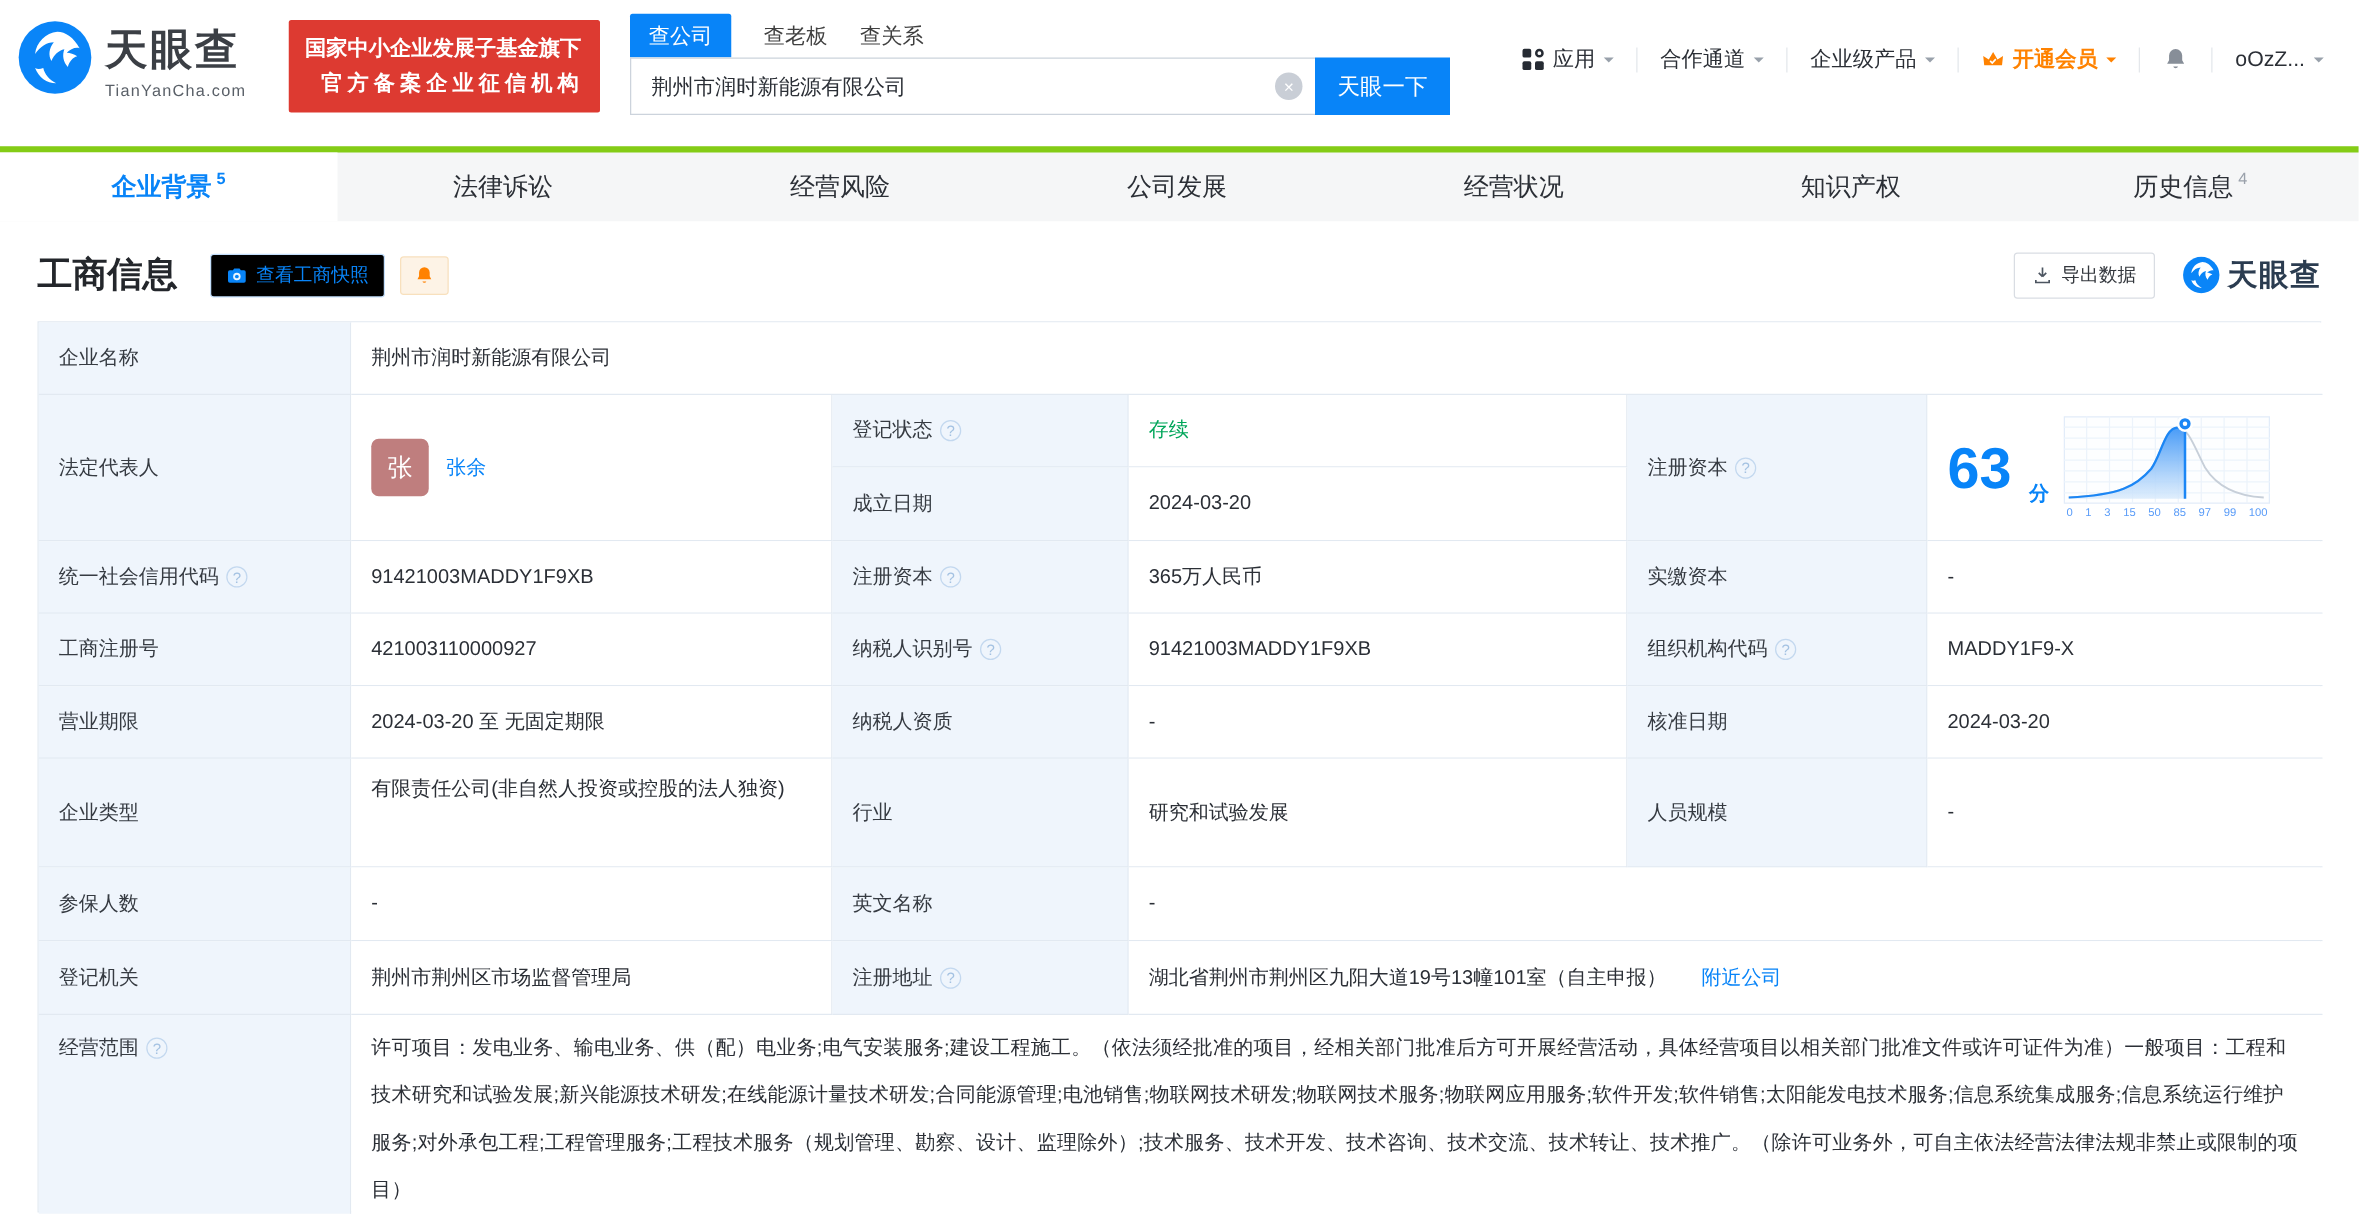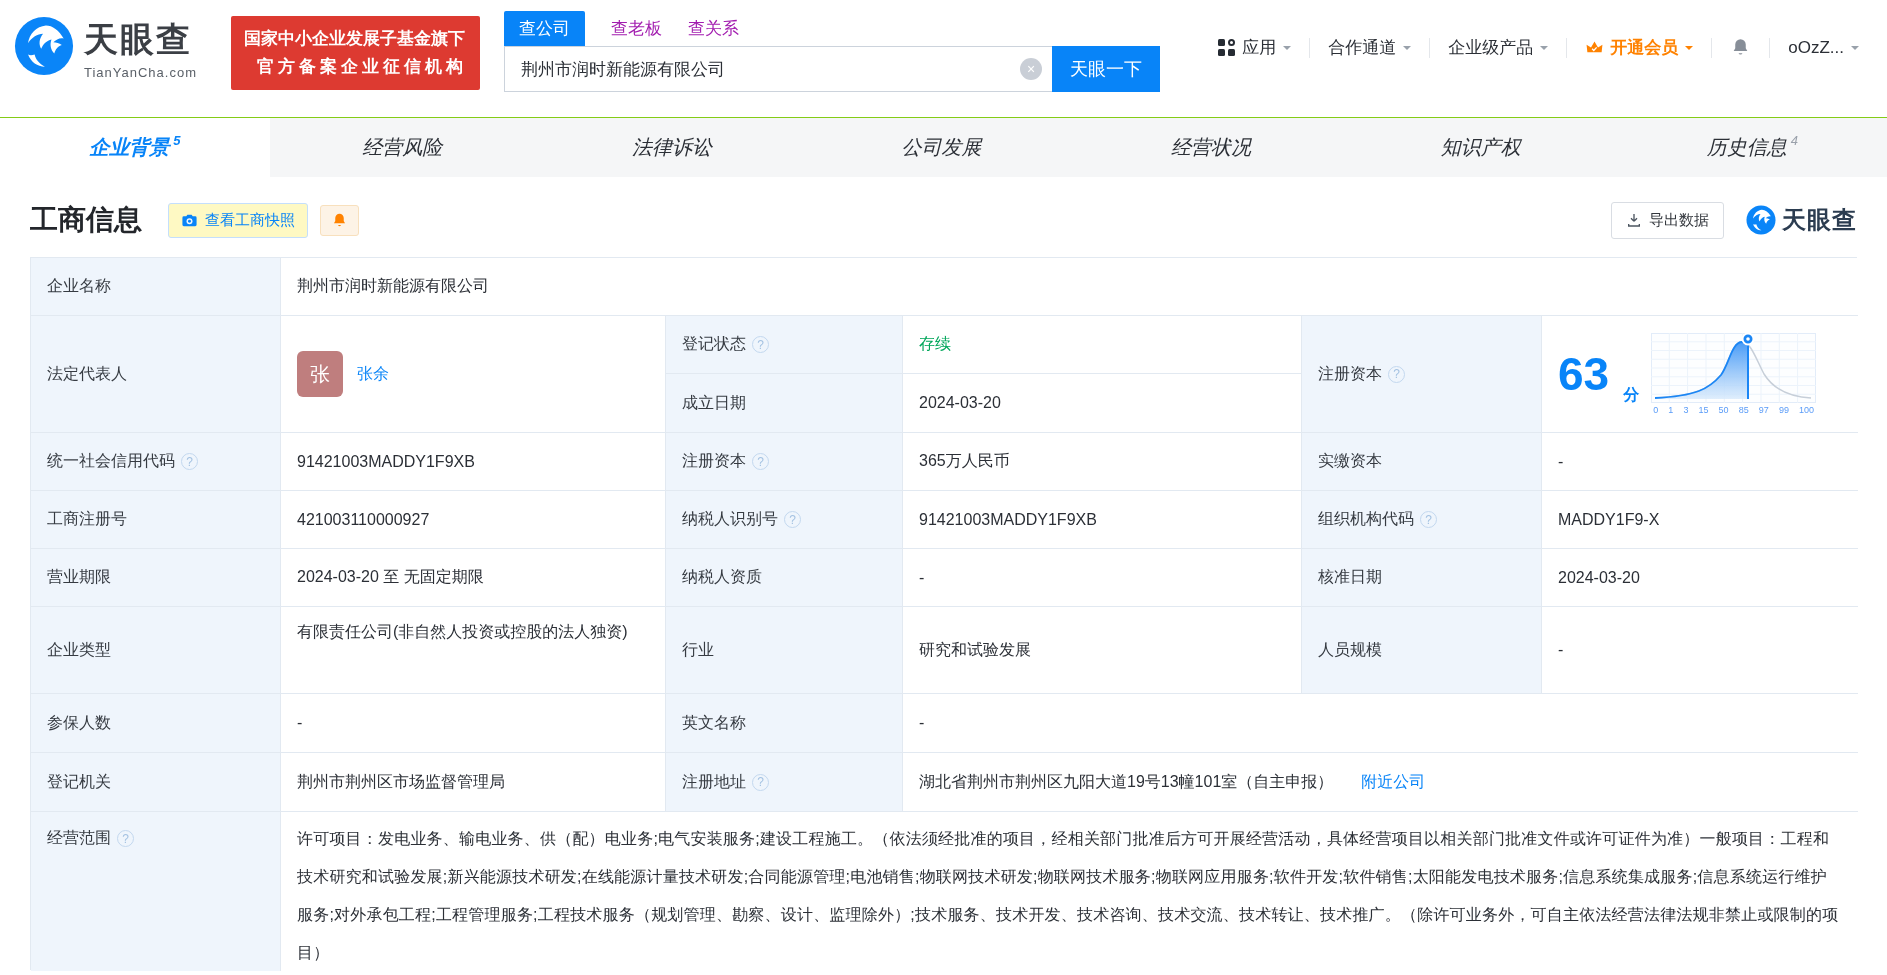--- a/index.html
+++ b/index.html
@@ -11,21 +11,21 @@
   .logo-wrap { display:flex; align-items:center; gap:10px; margin-top:6px; }
   .brand-col { display:flex; flex-direction:column; }
   .brand { font-size:34px; font-weight:bold; color:#3b3f45; letter-spacing:2px; }
   .brand-domain { font-size:13px; color:#5a6068; letter-spacing:1px; margin-top:2px; }
   .gov-badge { margin-left:34px; margin-top:6px; background:#dd3a31; color:#fff; padding:9px 13px; border-radius:2px; line-height:1.65; }
   .gov-badge div { font-size:17px; font-weight:bold; white-space:nowrap; }
   .gov-badge .l2 { letter-spacing:4px;margin-left:13px; }
 
   .search-area { margin-left:24px; margin-top:0; }
   .search-tabs { display:flex; align-items:flex-end; gap:26px; height:36px; }
-  .stab { font-size:17px; color:#a21caf; padding:6px 0; cursor:pointer; }
+  .stab { font-size:17px; color:#404040; padding:6px 0; cursor:pointer; }
   .stab.active { background:#0884f8; color:#fff; padding:6px 15px; border-radius:2px 2px 0 0; }
   .search-row { display:flex; }
   .search-box { width:548px; height:46px; border:1px solid #ccd3dc; border-right:none; background:#fff;
     display:flex; align-items:center; padding:0 10px 0 16px; }
   .search-box input { flex:1; border:none; outline:none; font-size:17px; color:#2b2f36;
     font-family:"Liberation Sans","DejaVu Sans",sans-serif; }
   .clear-btn { width:22px; height:22px; border-radius:50%; background:#c9ced6; color:#fff; font-size:14px;
     display:flex; align-items:center; justify-content:center; cursor:pointer; }
   .search-btn { width:108px; height:46px; background:#0884f8; color:#fff; border:none; font-size:18px; cursor:pointer;
     font-family:"Liberation Sans","DejaVu Sans",sans-serif; }
@@ -34,30 +34,30 @@
   .nav-item { display:flex; align-items:center; cursor:pointer; white-space:nowrap; }
   .nav-sep { width:1px; height:20px; background:#e4e7eb; margin:0 18px; }
   .caret { width:0; height:0; border:4.5px solid transparent; border-top-color:#99a1ab; margin-left:7px; margin-top:5px; }
   .caret.orange { border-top-color:#ff8200; }
   .vip { color:#ff8200; font-weight:bold; }
   .appsicon { width:17px; height:17px; display:grid; grid-template-columns:7px 7px; grid-template-rows:7px 7px; gap:3px; margin-right:7px; }
   .appsicon i { background:#262b33; border-radius:1.5px; }
   .appsicon i.dot { background:transparent; border:2px solid #262b33; border-radius:50%; }
 
   
-  .tabbar { height:60px; background:#f5f6f7; border-top:1px solid #84cc16; display:flex;font-style:italic; }
+  .tabbar { height:60px; background:#f5f6f7; border-top:5px solid #84cc16; display:flex; }
   .tab { flex:1; display:flex; align-items:center; justify-content:center; font-size:20px; color:#2b2f36; cursor:pointer; }
   .tab.active { background:#fff; color:#0884f8; font-weight:bold; }
   .tab .cnt { font-size:13px; margin-left:4px; position:relative; top:-7px; color:#9aa1ab; }
   .tab.active .cnt { color:#0884f8; }
 
   
   .section-head { display:flex; align-items:center; padding:24px 30px 16px 30px; }
   .section-title { font-size:28px; font-weight:bold; color:#23262b; }
-  .snap-btn { margin-left:26px; display:flex; align-items:center; gap:7px; background:#fef9c3; border:1px solid #c4dffc;
+  .snap-btn { margin-left:26px; display:flex; align-items:center; gap:7px; background:#000000; border:1px solid #c4dffc;
     border-radius:3px; padding:7px 12px; font-size:15px; color:#0884f8; cursor:pointer; }
   .bell-btn { margin-left:12px; background:#fdf3e6; border:1px solid #f8e0bd; border-radius:3px; padding:6px 10px;
     display:flex; align-items:center; cursor:pointer; }
   .spacer { flex:1; }
   .export-btn { display:flex; align-items:center; gap:7px; background:#fff; border:1px solid #d9dde3; border-radius:3px;
     padding:8px 14px; font-size:15px; color:#33373d; cursor:pointer; }
   .watermark { display:flex; align-items:center; gap:6px; margin-left:22px; }
   .watermark .wm-text { font-size:24px; font-weight:bold; color:#2b3c50; letter-spacing:1px; }
 
   
@@ -171,25 +171,25 @@
     </div>
   </div>
 </div>
 
 <div class="tabbar">
   <div class="tab active">
     <span>企业背景</span>
       <span class="cnt">5</span>
   </div>
   <div class="tab">
+    <span>法律诉讼</span>
+      <span class="cnt"></span>
+  </div>
+  <div class="tab">
     <span>经营风险</span>
-      <span class="cnt"></span>
-  </div>
-  <div class="tab">
-    <span>法律诉讼</span>
       <span class="cnt"></span>
   </div>
   <div class="tab">
     <span>公司发展</span>
       <span class="cnt"></span>
   </div>
   <div class="tab">
     <span>经营状况</span>
       <span class="cnt"></span>
   </div>

